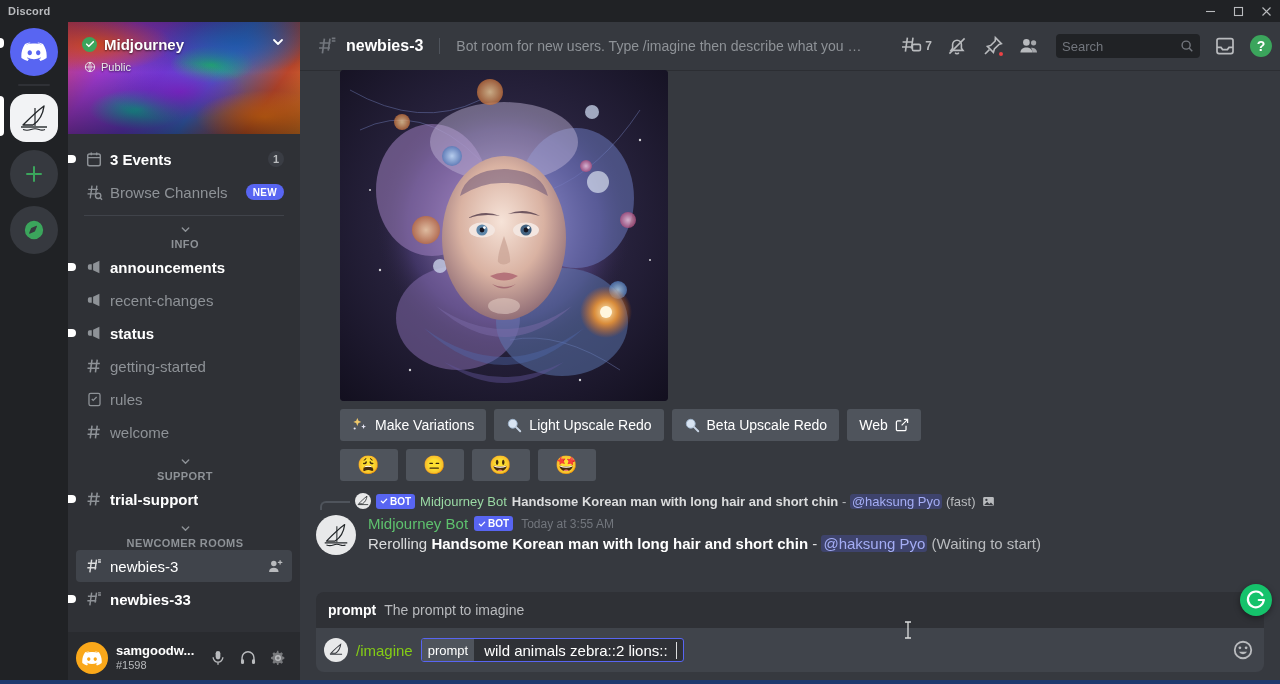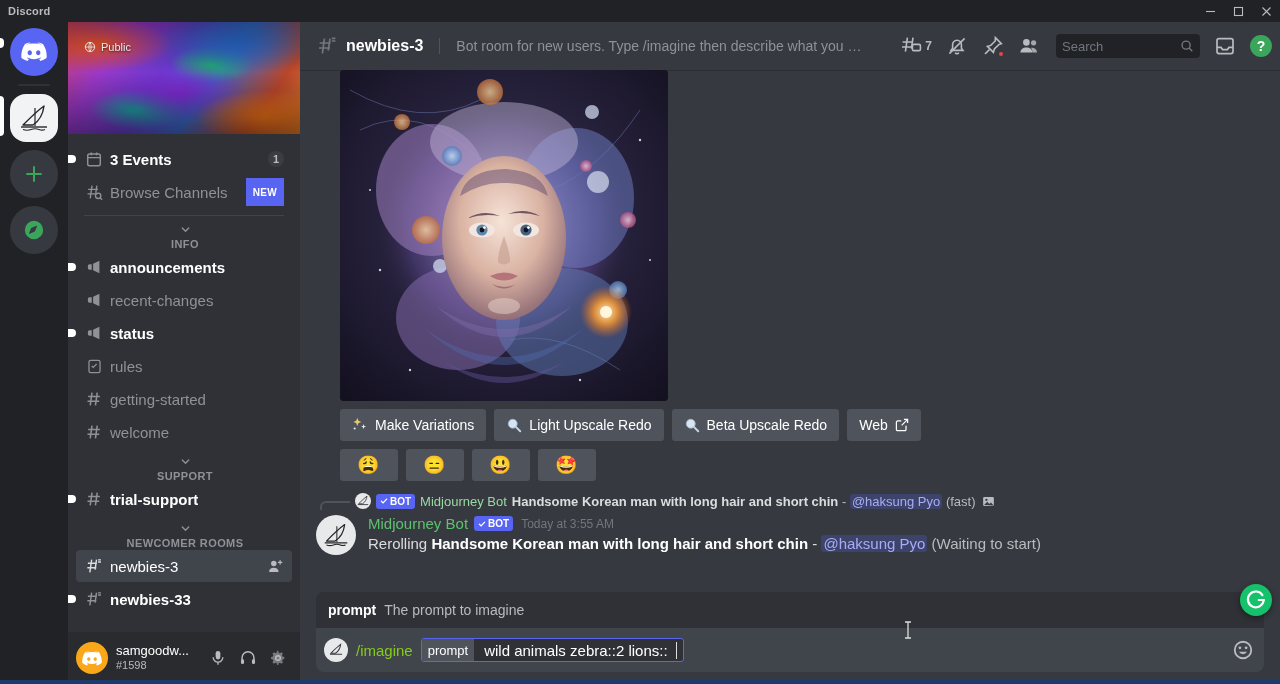--- a/index.html
+++ b/index.html
@@ -84,34 +84,34 @@
   .row.active .lbl { color: #fff; }
   .row.active .ico { color: #dcddde; }
   .unread-dot { position: absolute; left: -8px; width: 8px; height: 8px; background: #fff; border-radius: 0 4px 4px 0; }
   .badge-num {
     background: #3a3d44; color: #b9bbbe; font-size: 11px; font-weight: bold;
     min-width: 16px; height: 16px; border-radius: 8px; display:flex; align-items:center;
     justify-content:center; margin-left:auto; padding: 0 5px;
   }
   .badge-new {
     background: #5865f2; color: #fff; font-size: 10px; font-weight: bold;
-    height: 28px; border-radius: 0; display:flex; align-items:center;
+    height: 16px; border-radius: 8px; display:flex; align-items:center;
     justify-content:center; margin-left:auto; padding: 0 7px; letter-spacing:.3px;
   }
   .divider { height: 1px; background: #40434a; margin: 7px 16px 4px; }
   .cat {
     height: 26px; display: flex; align-items: center; gap: 3px; padding: 0 8px 0 10px;
     margin-top: 8px; cursor: pointer; flex-direction: column;
   }
   .cat span { font-size: 11px; font-weight: bold; color: #8e9297; letter-spacing: .4px; }
   .addmem { margin-left: auto; color: #b9bbbe; display:flex; }
 
   .userbar { height: 52px; background: #292b2f; display: flex; align-items: center; padding: 0 8px; gap: 8px; }
   .avatar-sm { width: 32px; height: 32px; border-radius: 50%; background: #faa81a; display:flex; align-items:center; justify-content:center; flex:0 0 32px; }
-  .uname { font-size: 13px; font-weight: normal; color: #fff; line-height: 1.1; max-width: 86px; overflow: hidden; text-overflow: ellipsis; white-space: nowrap; }
+  .uname { font-size: 13px; font-weight: bold; color: #fff; line-height: 1.1; max-width: 86px; overflow: hidden; text-overflow: ellipsis; white-space: nowrap; }
   .utag { font-size: 11px; color: #b9bbbe; line-height: 1.2; }
   .ubtns { margin-left: auto; display: flex; gap: 2px; }
   .ubtn { width: 28px; height: 28px; border-radius: 4px; display:flex; align-items:center; justify-content:center; color:#b9bbbe; cursor:pointer; }
 
   
   .main { flex: 1; background: #36393f; display: flex; flex-direction: column; min-width: 0; }
   .chanhdr { height: 48px; flex: 0 0 48px; display: flex; align-items: center; padding: 0 8px 0 16px; gap: 8px; box-shadow: 0 1px 0 rgba(4,4,5,.2); }
   .chanhdr .hash { color: #72767d; display:flex; }
   .chanhdr .cname { font-size: 16px; font-weight: bold; color: #fff; }
   .chanhdr .topic {
@@ -247,20 +247,33 @@
       <div class="guild green">
         <svg width="22" height="22" viewBox="0 0 24 24" fill="currentColor">
             <path d="M12 2a10 10 0 1 0 0 20 10 10 0 0 0 0-20zm3.2 6.1-2 5a1.7 1.7 0 0 1-.9.9l-5 2a.5.5 0 0 1-.6-.6l2-5c.17-.43.5-.76.9-.93l5-2a.5.5 0 0 1 .6.63z"></path>
           </svg>
       </div>
     </div>
 
     <div class="sidebar">
       <div class="banner">
         <div class="banner-inner">
+          <div class="bn-row">
+            <div class="verified">
+              <svg width="10" height="10" viewBox="0 0 12 12">
+                  <path d="M2 6.2l2.6 2.6L10 3.2" stroke="#fff" stroke-width="1.8" fill="none" stroke-linecap="round" stroke-linejoin="round"></path>
+                </svg>
+            </div>
+            <div class="gname">Midjourney</div>
+            <div class="chev">
+              <svg width="16" height="16" viewBox="0 0 16 16">
+                  <path d="M4 6l4 4 4-4" stroke="currentColor" stroke-width="1.8" fill="none" stroke-linecap="round" stroke-linejoin="round"></path>
+                </svg>
+            </div>
+          </div>
           <div class="bn-sub">
             <svg width="12" height="12" viewBox="0 0 16 16">
                 <circle cx="8" cy="8" r="6.2" fill="none" stroke="#e8e9ea" stroke-width="1.3"></circle>
                 <path d="M8 1.8c2 2 2 10.4 0 12.4M8 1.8c-2 2-2 10.4 0 12.4M2 8h12" stroke="#e8e9ea" stroke-width="1.1" fill="none"></path>
               </svg>
             <span>Public</span>
           </div>
         </div>
       </div>
 
@@ -324,35 +337,35 @@
           <div class="ico">
             <svg width="18" height="18" viewBox="0 0 20 20" fill="currentColor">
                 <path d="M16 3v14l-7-3.5V6.5zM7.5 7v6H5a1.8 1.8 0 0 1-1.8-1.8V8.8A1.8 1.8 0 0 1 5 7z"></path>
               </svg>
           </div>
           <div class="lbl">status</div>
         </div>
 
         <div class="row">
           <div class="ico">
+            <svg width="18" height="18" viewBox="0 0 20 20" fill="none" stroke="currentColor" stroke-width="1.7">
+                <path d="M3.5 7.2h13M2.8 12.6h13M7.8 3l-2 14M13.6 3l-2 14"></path>
+              </svg>
+          </div>
+          <div class="lbl">getting-started</div>
+        </div>
+
+        <div class="row">
+          <div class="ico">
             <svg width="17" height="17" viewBox="0 0 20 20" fill="none" stroke="currentColor" stroke-width="1.5">
                 <rect x="3.5" y="2.8" width="13" height="14.4" rx="2"></rect>
                 <path d="M6.8 9.4l1.7 1.7 4-4"></path>
               </svg>
           </div>
           <div class="lbl">rules</div>
-        </div>
-
-        <div class="row">
-          <div class="ico">
-            <svg width="18" height="18" viewBox="0 0 20 20" fill="none" stroke="currentColor" stroke-width="1.7">
-                <path d="M3.5 7.2h13M2.8 12.6h13M7.8 3l-2 14M13.6 3l-2 14"></path>
-              </svg>
-          </div>
-          <div class="lbl">getting-started</div>
         </div>
 
         <div class="row">
           <div class="ico">
             <svg width="18" height="18" viewBox="0 0 20 20" fill="none" stroke="currentColor" stroke-width="1.7">
                 <path d="M3.5 7.2h13M2.8 12.6h13M7.8 3l-2 14M13.6 3l-2 14"></path>
               </svg>
           </div>
           <div class="lbl">welcome</div>
         </div>

